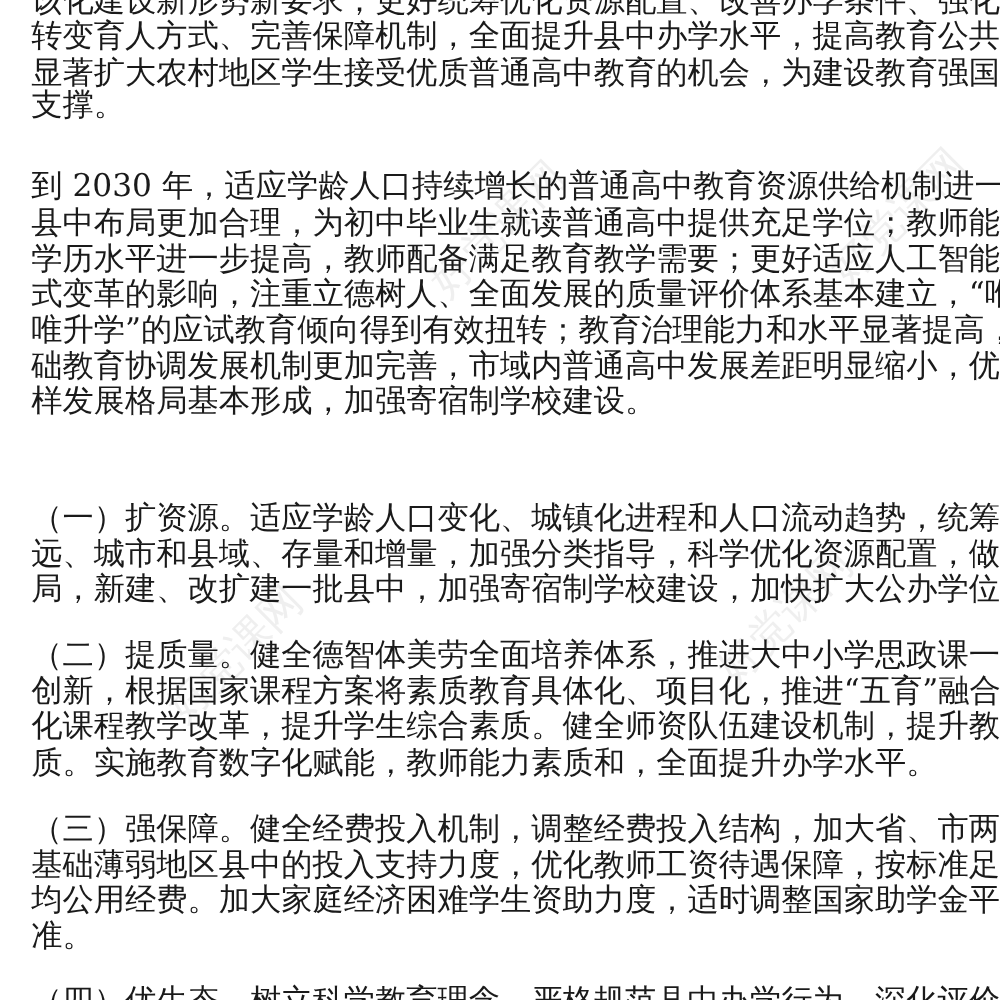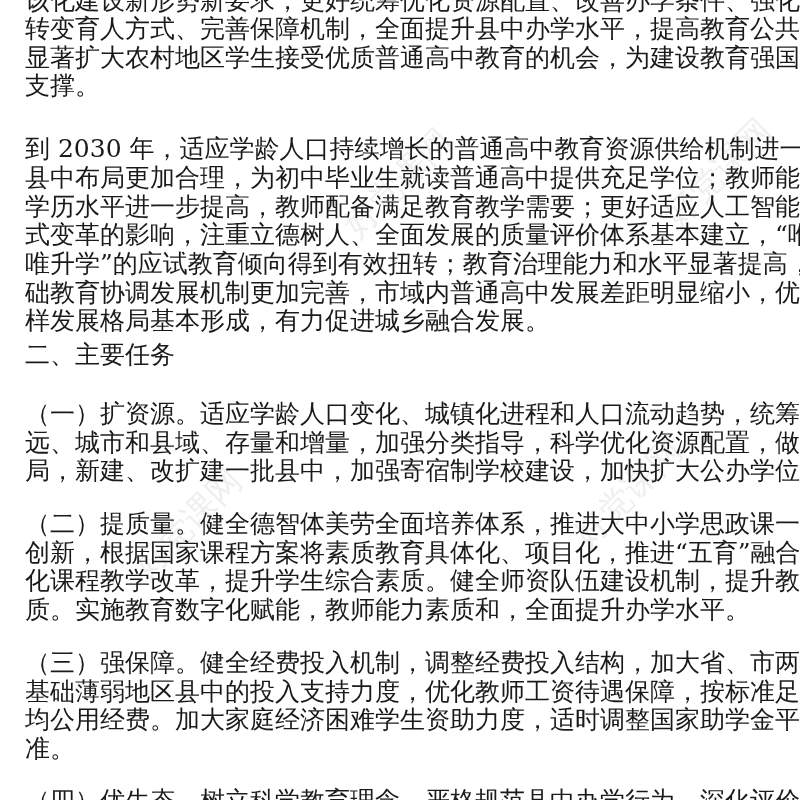--- a/index.html
+++ b/index.html
@@ -56,34 +56,33 @@
 
   <div class="watermark" style="left:330px; top:160px;">好党课网</div>
   <div class="watermark" style="left:120px; top:500px;">好党课网</div>
   <div class="watermark" style="left:560px; top:470px;">好党课网</div>
   <div class="watermark" style="left:650px; top:150px;">好党课网</div>
 
   <div>
     <div class="line" style="top:-14px;">该化建设新形势新要求，更好统筹优化资源配置、改善办学条件、强化师资保障、</div>
     <div class="line" style="top:14px;">转变育人方式、完善保障机制，全面提升县中办学水平，提高教育公共服务质量，</div>
     <div class="line" style="top:43px;">显著扩大农村地区学生接受优质普通高中教育的机会，为建设教育强国提供有力</div>
-    <div class="line last" style="top:71px;">支撑。</div>
+    <div class="line last" style="top:71px;font-family:Liberation Mono, monospace;">支撑。</div>
   </div>
 
   <div>
     <div class="line" style="top:134px;">到 2030 年，适应学龄人口持续增长的普通高中教育资源供给机制进一步完善，</div>
     <div class="line" style="top:163px;">县中布局更加合理，为初中毕业生就读普通高中提供充足学位；教师能力素质和</div>
     <div class="line" style="top:192px;">学历水平进一步提高，教师配备满足教育教学需要；更好适应人工智能对育人方</div>
     <div class="line" style="top:220px;">式变革的影响，注重立德树人、全面发展的质量评价体系基本建立，“唯分数、</div>
     <div class="line" style="top:249px;">唯升学”的应试教育倾向得到有效扭转；教育治理能力和水平显著提高，城乡基</div>
     <div class="line" style="top:278px;">础教育协调发展机制更加完善，市域内普通高中发展差距明显缩小，优质特色多</div>
-    <div class="line last" style="top:306px;">样发展格局基本形成，有力促进城乡融合发展。</div>
+    <div class="line last" style="top:306px;">样发展格局基本形成，加强寄宿制学校建设。</div>
   </div>
 
-  <div class="line heading" style="top:340px;">二、主要任务</div>
 
   <div>
     <div class="line" style="top:399px;">（一）扩资源。适应学龄人口变化、城镇化进程和人口流动趋势，统筹当前和长</div>
     <div class="line" style="top:428px;">远、城市和县域、存量和增量，加强分类指导，科学优化资源配置，做好学校布</div>
     <div class="line last" style="top:456px;">局，新建、改扩建一批县中，加强寄宿制学校建设，加快扩大公办学位供给。</div>
   </div>
 
   <div>
     <div class="line" style="top:509px;">（二）提质量。健全德智体美劳全面培养体系，推进大中小学思政课一体化改革</div>
     <div class="line" style="top:538px;">创新，根据国家课程方案将素质教育具体化、项目化，推进“五育”融合发展，深</div>

